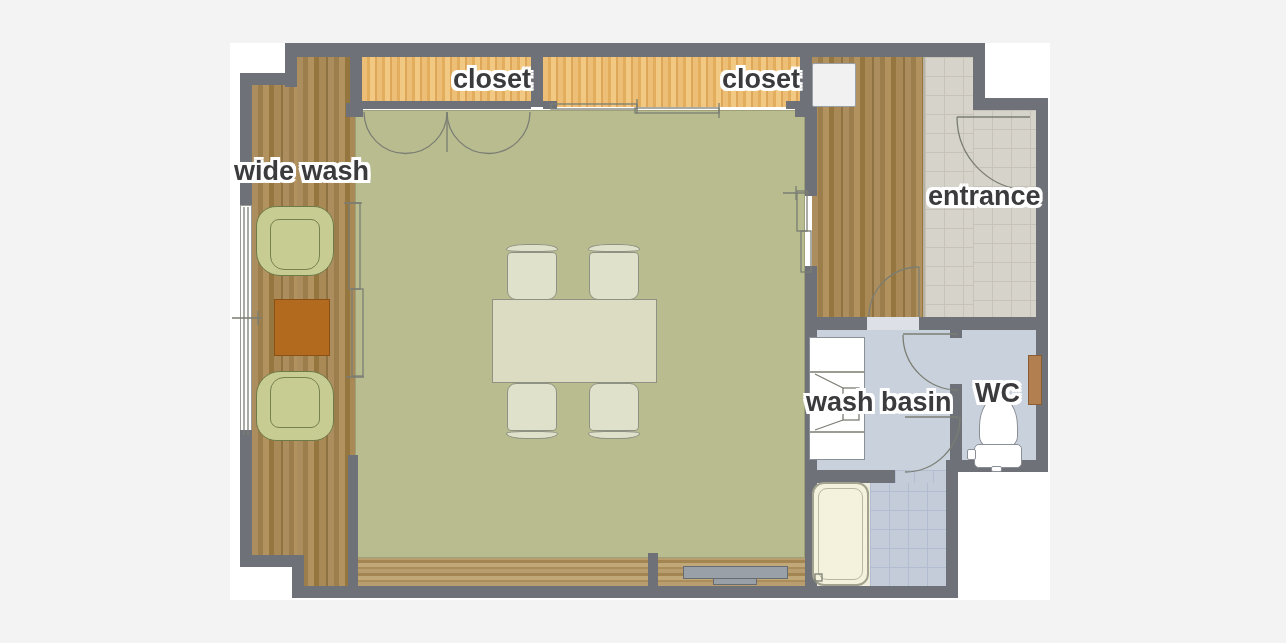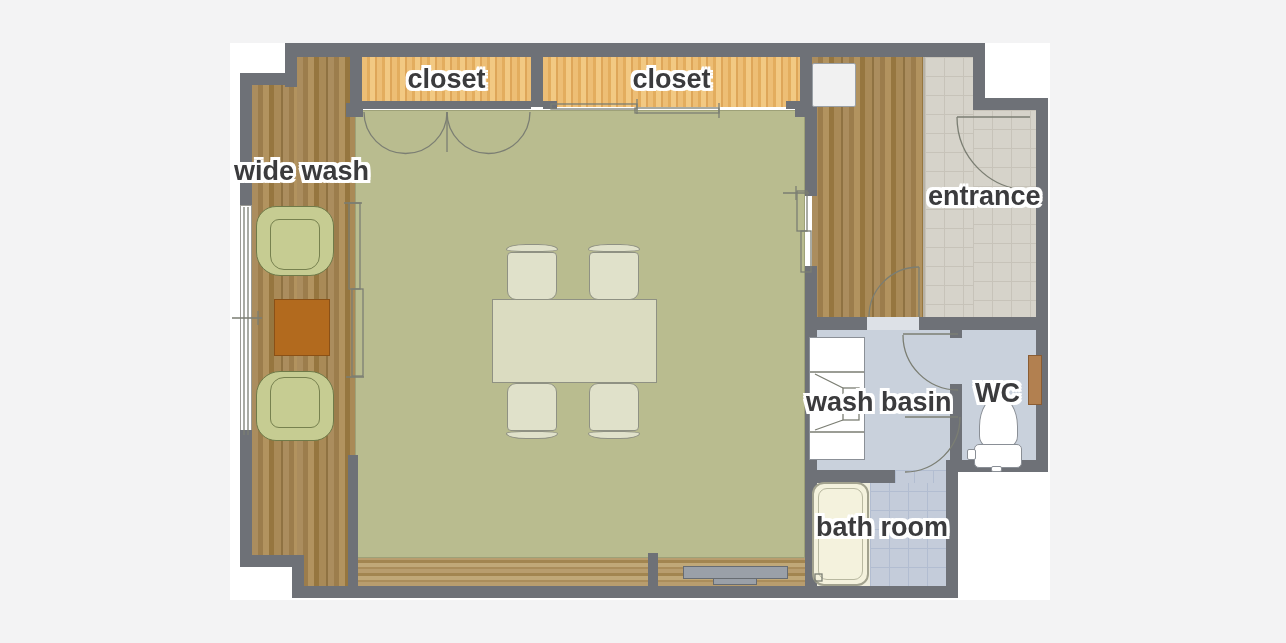--- a/index.html
+++ b/index.html
@@ -43,21 +43,21 @@
   .toilet-bowl{background:#fff;border:1.5px solid #8a8f96;border-radius:50% 50% 42% 42%/56% 56% 26% 26%;}
   .toilet-tank{background:#fff;border:1.5px solid #8a8f96;border-radius:5px;}
   .toilet-bit{background:#fff;border:1.3px solid #8a8f96;border-radius:2px;}
   .shelf{background:#b28050;border:1px solid #8a5c33;}
   .track{background:var(--window_track,#9aa0a8);border:1.5px solid #676c72;}
   .window{background:#fff;border:1px solid #9a9a94;}
   .stepline{background:#b7b2a6;}
   
   .label{position:absolute;font-size:27px;font-weight:700;color:var(--label_text,#3b3b3d);letter-spacing:0;white-space:nowrap;
     text-shadow:-3px -3px 0 #fff,3px -3px 0 #fff,-3px 3px 0 #fff,3px 3px 0 #fff,-3px 0 0 #fff,3px 0 0 #fff,0 -3px 0 #fff,0 3px 0 #fff,-2px 0 1px #fff,2px 0 1px #fff;}
-  .label.ctr{text-align:center;}
+  .label.ctr{text-align:right;}
   svg.overlay{position:absolute;left:0;top:0;pointer-events:none;}
   svg.overlay path,svg.overlay rect,svg.overlay line{stroke:var(--line,#7b7e73);fill:none;stroke-width:1.3;}
 </style>
 </head>
 <body>
 
 <div class="stage">
 
   <div class="abs canvas" style="left:230px;top:43px;width:820px;height:557px;"></div>
 
@@ -168,15 +168,14 @@
 
     <rect x="815" y="574" width="7" height="7"></rect>
   </svg>
 
   <div class="label" style="left:234px;top:156px;">wide wash</div>
   <div class="label ctr" style="left:362px;top:64px;width:169px;">closet</div>
   <div class="label ctr" style="left:543px;top:64px;width:257px;">closet</div>
   <div class="label" style="left:928px;top:181px;">entrance</div>
   <div class="label" style="left:806px;top:387px;">wash basin</div>
   <div class="label" style="left:975px;top:378px;">WC</div>
-  <div class="label" style="left:816px;top:512px;">bath room</div>
 
 </div>
 
 </body></html>

